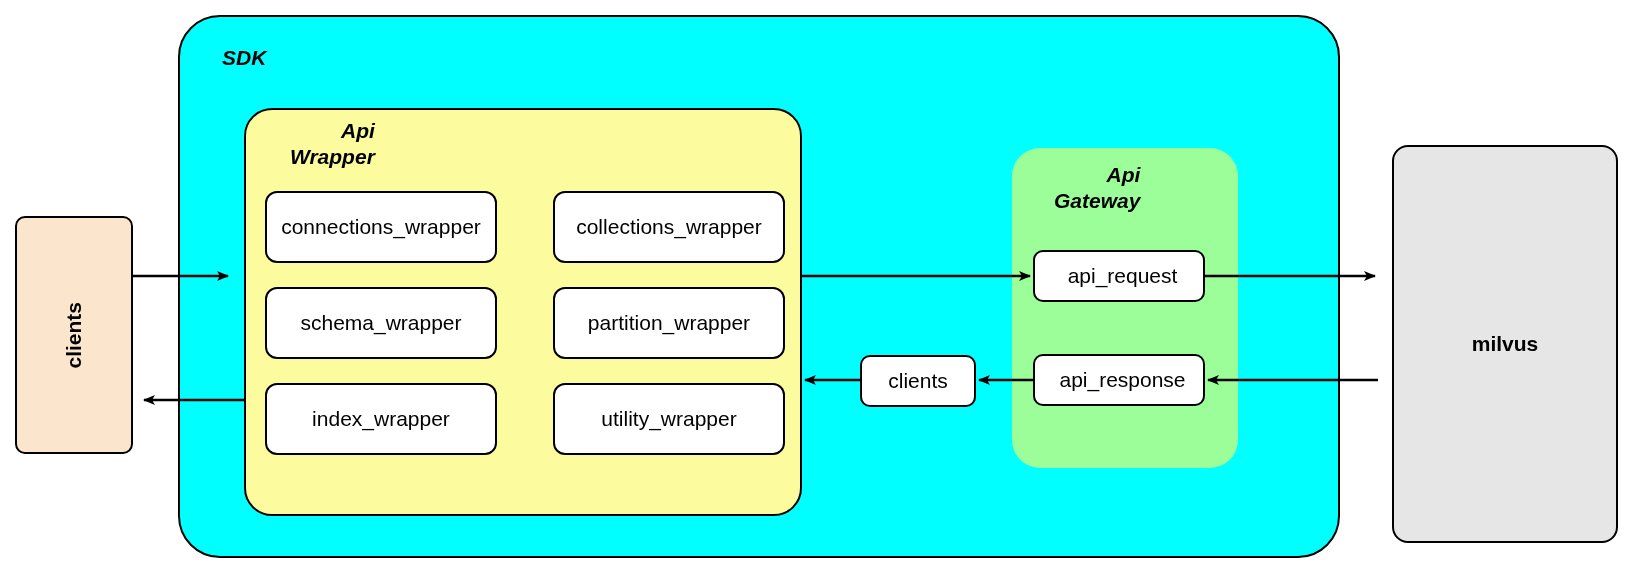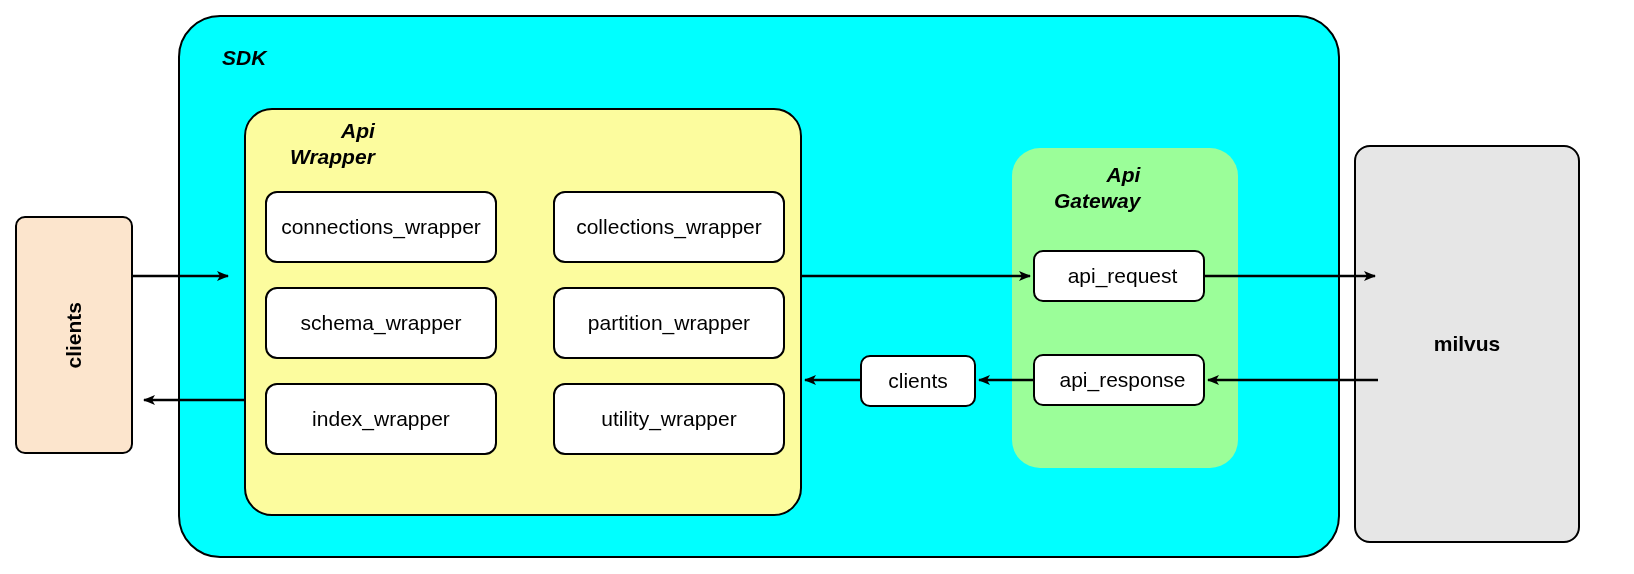--- a/index.html
+++ b/index.html
@@ -133,21 +133,21 @@
   #clients-label {
     font-weight: bold;
     font-size: 21px;
     writing-mode: vertical-rl;
     transform: rotate(180deg);
     white-space: nowrap;
   }
 
   
   #milvus-box {
-    left: 1354px;
+    left: 1392px;
     top: 145px;
     width: 226px;
     height: 398px;
     background: #e6e6e6;
     border-radius: 16px;
   }
   #milvus-label {
     font-weight: bold;
     font-size: 21px;
   }

